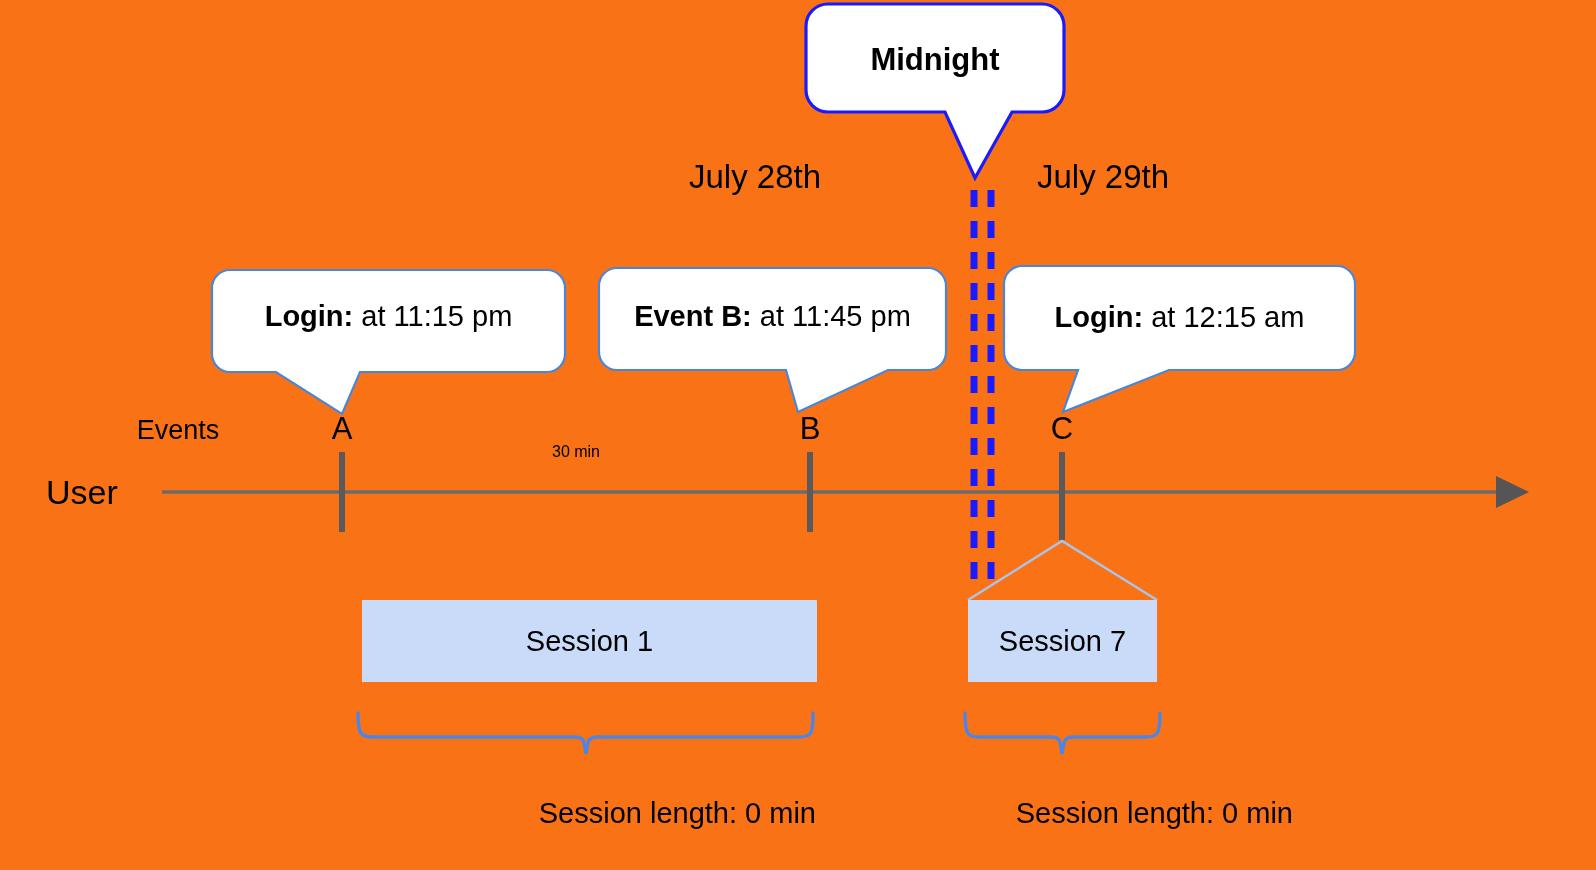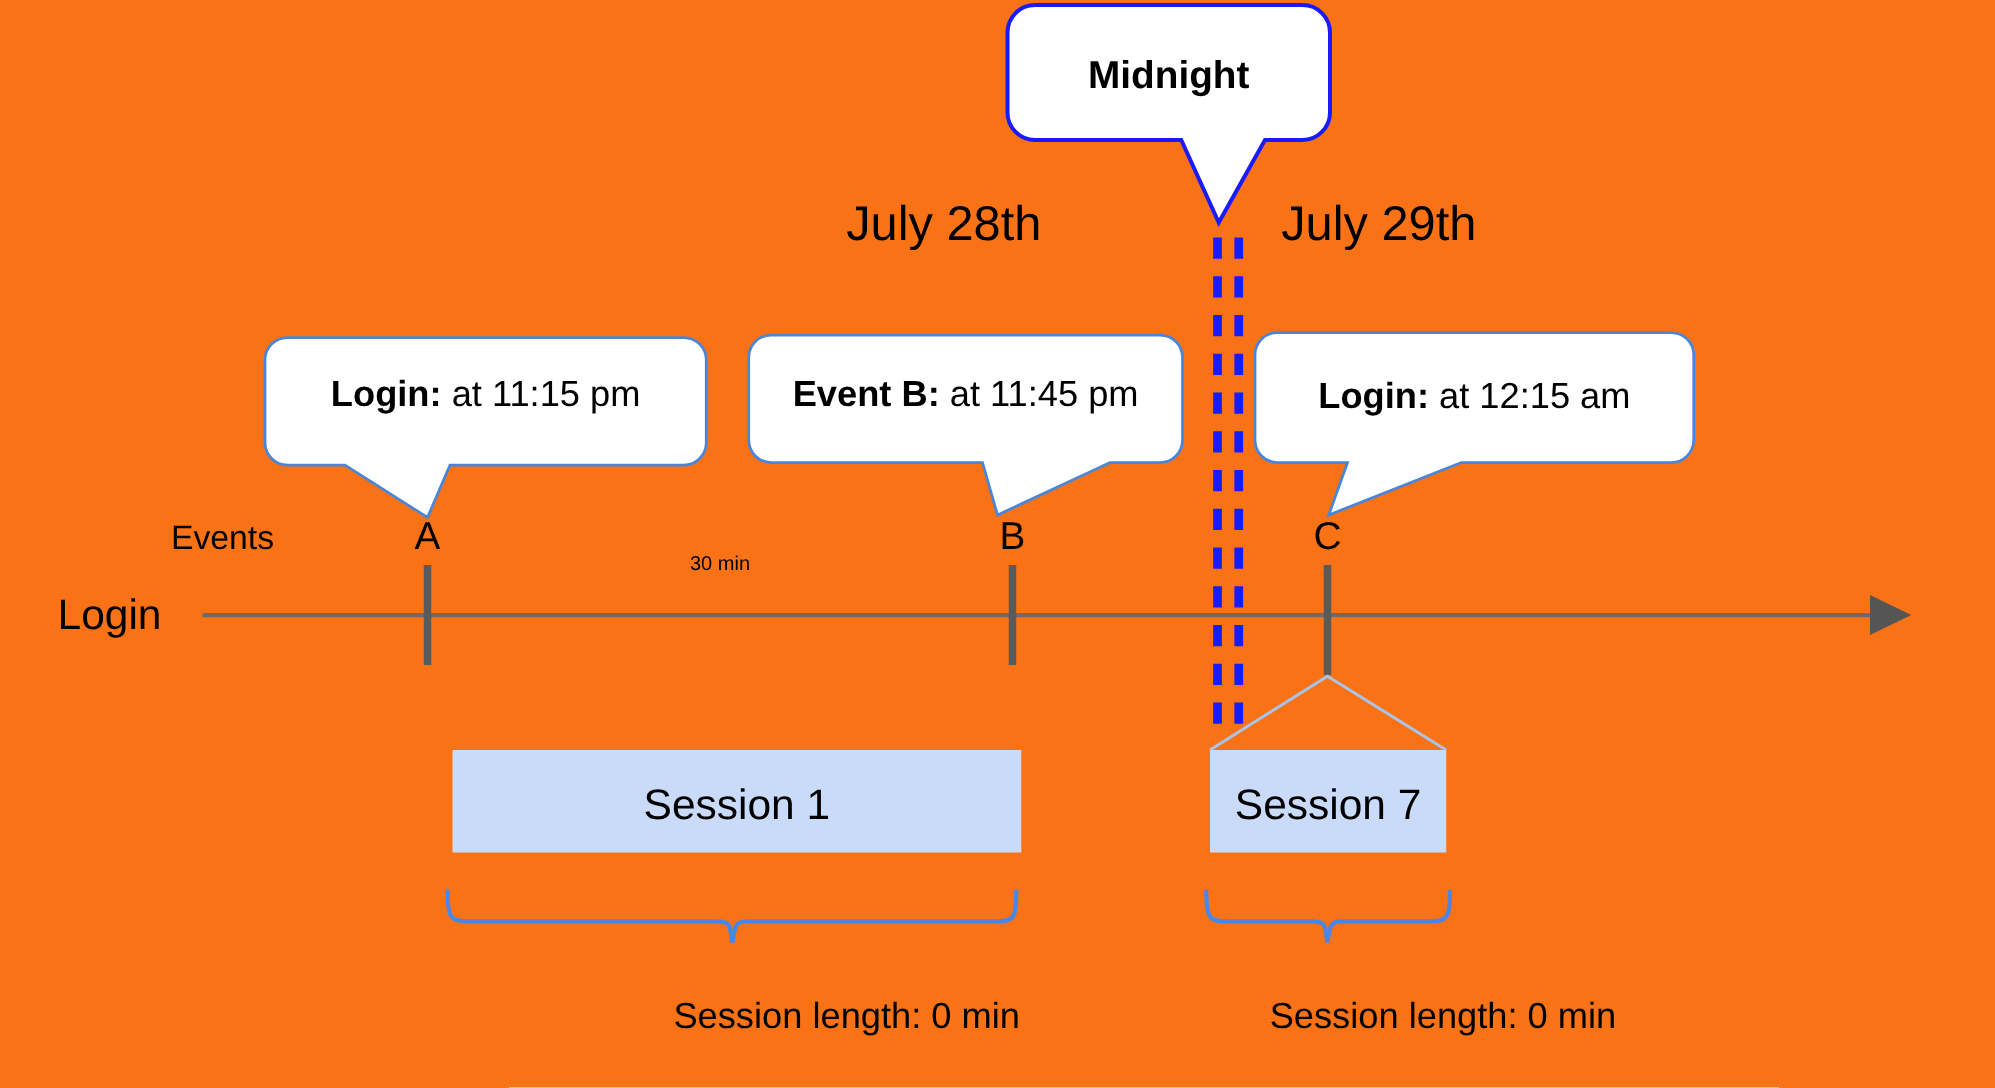--- a/index.html
+++ b/index.html
@@ -44,21 +44,21 @@
     white-space: nowrap;
     font-size: 31px;
     font-weight: bold;
     color: #000;
   }
 
   .date-label {
     position: absolute;
     text-align: center;
     white-space: nowrap;
-    font-size: 39px;
+    font-size: 33px;
     color: #000;
   }
 
   .axis-title {
     position: absolute;
     white-space: nowrap;
     font-size: 34px;
     color: #000;
   }
   .row-label {
@@ -78,21 +78,21 @@
   .gap-label {
     position: absolute;
     white-space: nowrap;
     font-size: 16px;
     text-align: center;
     color: #000;
   }
   .session-label {
     position: absolute;
     white-space: nowrap;
-    font-size: 34px;
+    font-size: 29px;
     text-align: center;
     color: #000;
   }
   .length-label {
     position: absolute;
     white-space: nowrap;
     font-size: 29px;
     text-align: right;
     color: #000;
   }
@@ -221,21 +221,21 @@
   <div class="callout-text" style="left:599px; top:301px; width:347px;">
     <span class="lead">Event B:</span><span> at 11:45 pm</span>
   </div>
 
   <div class="callout-text" style="left:1004px; top:302px; width:351px;">
     <span class="lead">Login:</span><span> at 12:15 am</span>
   </div>
 
   <div class="row-label" style="left:78px; top:415px; width:200px;">Events</div>
 
-  <div class="axis-title" style="left:46px; top:473px;">Login</div>
+  <div class="axis-title" style="left:46px; top:473px;">User</div>
 
   <div class="tick-label" style="left:292px; top:411px; width:100px;">A</div>
   <div class="tick-label" style="left:760px; top:411px; width:100px;">B</div>
   <div class="tick-label" style="left:1012px; top:411px; width:100px;">C</div>
 
   <div class="gap-label" style="left:486px; top:443px; width:180px;">30 min</div>
 
   <div class="session-label" style="left:362px; top:625px; width:455px;">Session 1</div>
   <div class="session-label" style="left:968px; top:625px; width:189px;">Session 7</div>
 

